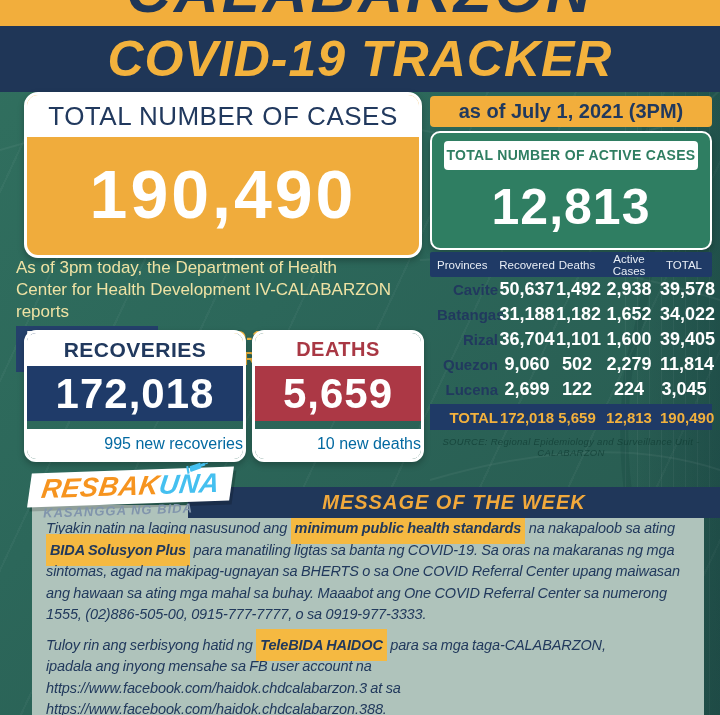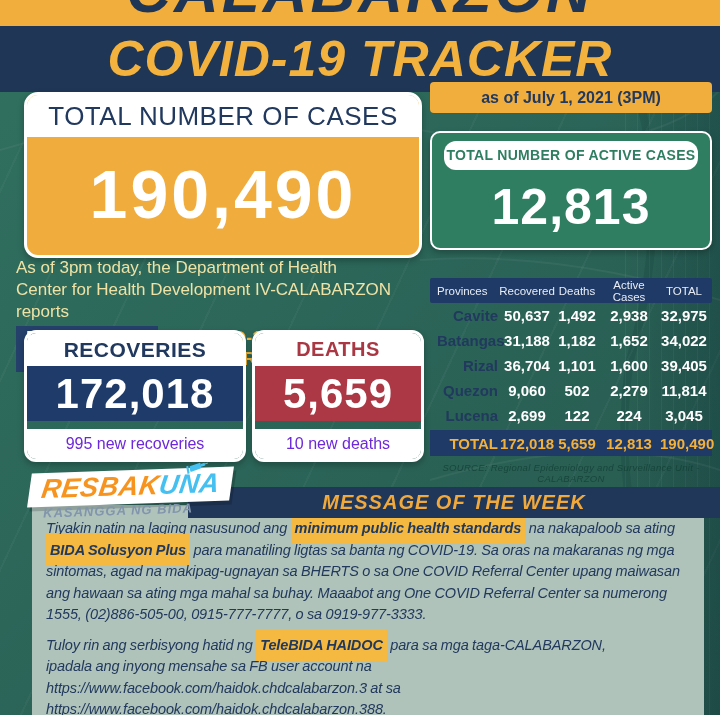--- a/index.html
+++ b/index.html
@@ -44,40 +44,40 @@
   .rec{left:24px;width:216px;}
   .dth{left:252px;width:166px;}
   .mini-head{background:#fff;height:33px;line-height:33px;text-align:center;font-weight:700;
     font-size:21px;letter-spacing:0.5px;}
   .rec .mini-head{color:#21395e;}
   .dth .mini-head{color:#a93844;font-size:20px;}
   .mini-body{flex:1;display:flex;align-items:center;justify-content:center;color:#fff;
     font-weight:700;font-size:42px;letter-spacing:1px;}
   .rec .mini-body{background:#1f3b69;}
   .dth .mini-body{background:#ac3845;}
-  .mini-foot{background:#fff;height:30px;line-height:30px;text-align:center;color:#6d28d9;font-size:16px;margin-top:8px;}
-
-  
-  .asof-chip{position:absolute;left:430px;top:82px;width:282px;height:31px;background:#f2ae3c;
-    border-radius:4px;text-align:center;line-height:31px;color:#21395e;font-weight:700;font-size:16px;}
+  .mini-foot{background:#fff;height:30px;line-height:30px;text-align:right;color:#0369a1;font-size:16px;margin-top:8px;}
+
+  
+  .asof-chip{position:absolute;left:430px;top:96px;width:282px;height:31px;background:#f2ae3c;
+    border-radius:4px;text-align:center;line-height:31px;color:#21395e;font-weight:700;font-size:20px;}
   .active-card{position:absolute;left:430px;top:131px;width:282px;height:119px;background:#2f7e62;
     border:2px solid #fff;border-radius:10px;box-sizing:border-box;box-shadow:0 3px 6px rgba(0,0,0,0.25);}
-  .active-head{margin:8px 12px 0;background:#fff;border-radius:12px;height:29px;line-height:29px;
+  .active-head{margin:8px 12px 0;background:#fff;border-radius:4px;height:29px;line-height:29px;
     text-align:center;color:#2f7e62;font-weight:700;font-size:14px;letter-spacing:0.3px;}
   .active-value{text-align:center;color:#fff;font-weight:700;font-size:50px;line-height:74px;letter-spacing:1px;}
 
   
-  .rtable{position:absolute;left:430px;top:278px;width:282px;}
+  .rtable{position:absolute;left:430px;top:252px;width:282px;}
   .tgrid{display:grid;grid-template-columns:64px 58px 42px 62px 48px;padding:0 4px;align-items:center;}
   .t-head{background:#1f3a66;height:25px;border-radius:2px;color:#e8edf5;font-size:11.5px;}
   .th{text-align:center;}
   .th.c-name{text-align:left;padding-left:3px;}
   .t-row{height:25px;}
   .t-name{color:#21395e;font-weight:700;font-size:15px;text-align:right;padding-left:3px;}
-  .t-val{color:#fff;font-weight:700;font-size:15px;text-align:center;}
+  .t-val{color:#fff;font-weight:700;font-size:18px;text-align:center;}
   .t-total{background:#1f3a66;height:26px;margin-top:2px;color:#f2b13d;}
   .t-total .t-name,.t-total .t-val{color:#f2b13d;font-size:15px;}
   .t-source{margin-top:6px;text-align:center;font-style:italic;font-size:9.5px;color:#123f36;
     opacity:0.8;letter-spacing:0.3px;}
 
   
   .message-bar{position:absolute;left:188px;top:487px;width:532px;height:31px;background:#20375a;
     z-index:1;text-align:center;line-height:31px;}
   .message-title{color:#f2a93b;font-weight:700;font-style:italic;font-size:20px;letter-spacing:1px;}
   .resbakuna{position:absolute;left:30px;top:470px;width:176px;z-index:2;}
@@ -156,21 +156,21 @@
       <span class="th">Deaths</span>
       <span class="th">Active Cases</span>
       <span class="th">TOTAL</span>
     </div>
 
     <div class="tgrid t-row">
       <span class="t-name">Cavite</span>
       <span class="t-val">50,637</span>
       <span class="t-val">1,492</span>
       <span class="t-val">2,938</span>
-      <span class="t-val">32,975</span>
+      <span class="t-val">39,578</span>
     </div>
     <div class="tgrid t-row">
       <span class="t-name">Batangas</span>
       <span class="t-val">31,188</span>
       <span class="t-val">1,182</span>
       <span class="t-val">1,652</span>
       <span class="t-val">34,022</span>
     </div>
     <div class="tgrid t-row">
       <span class="t-name">Rizal</span>

